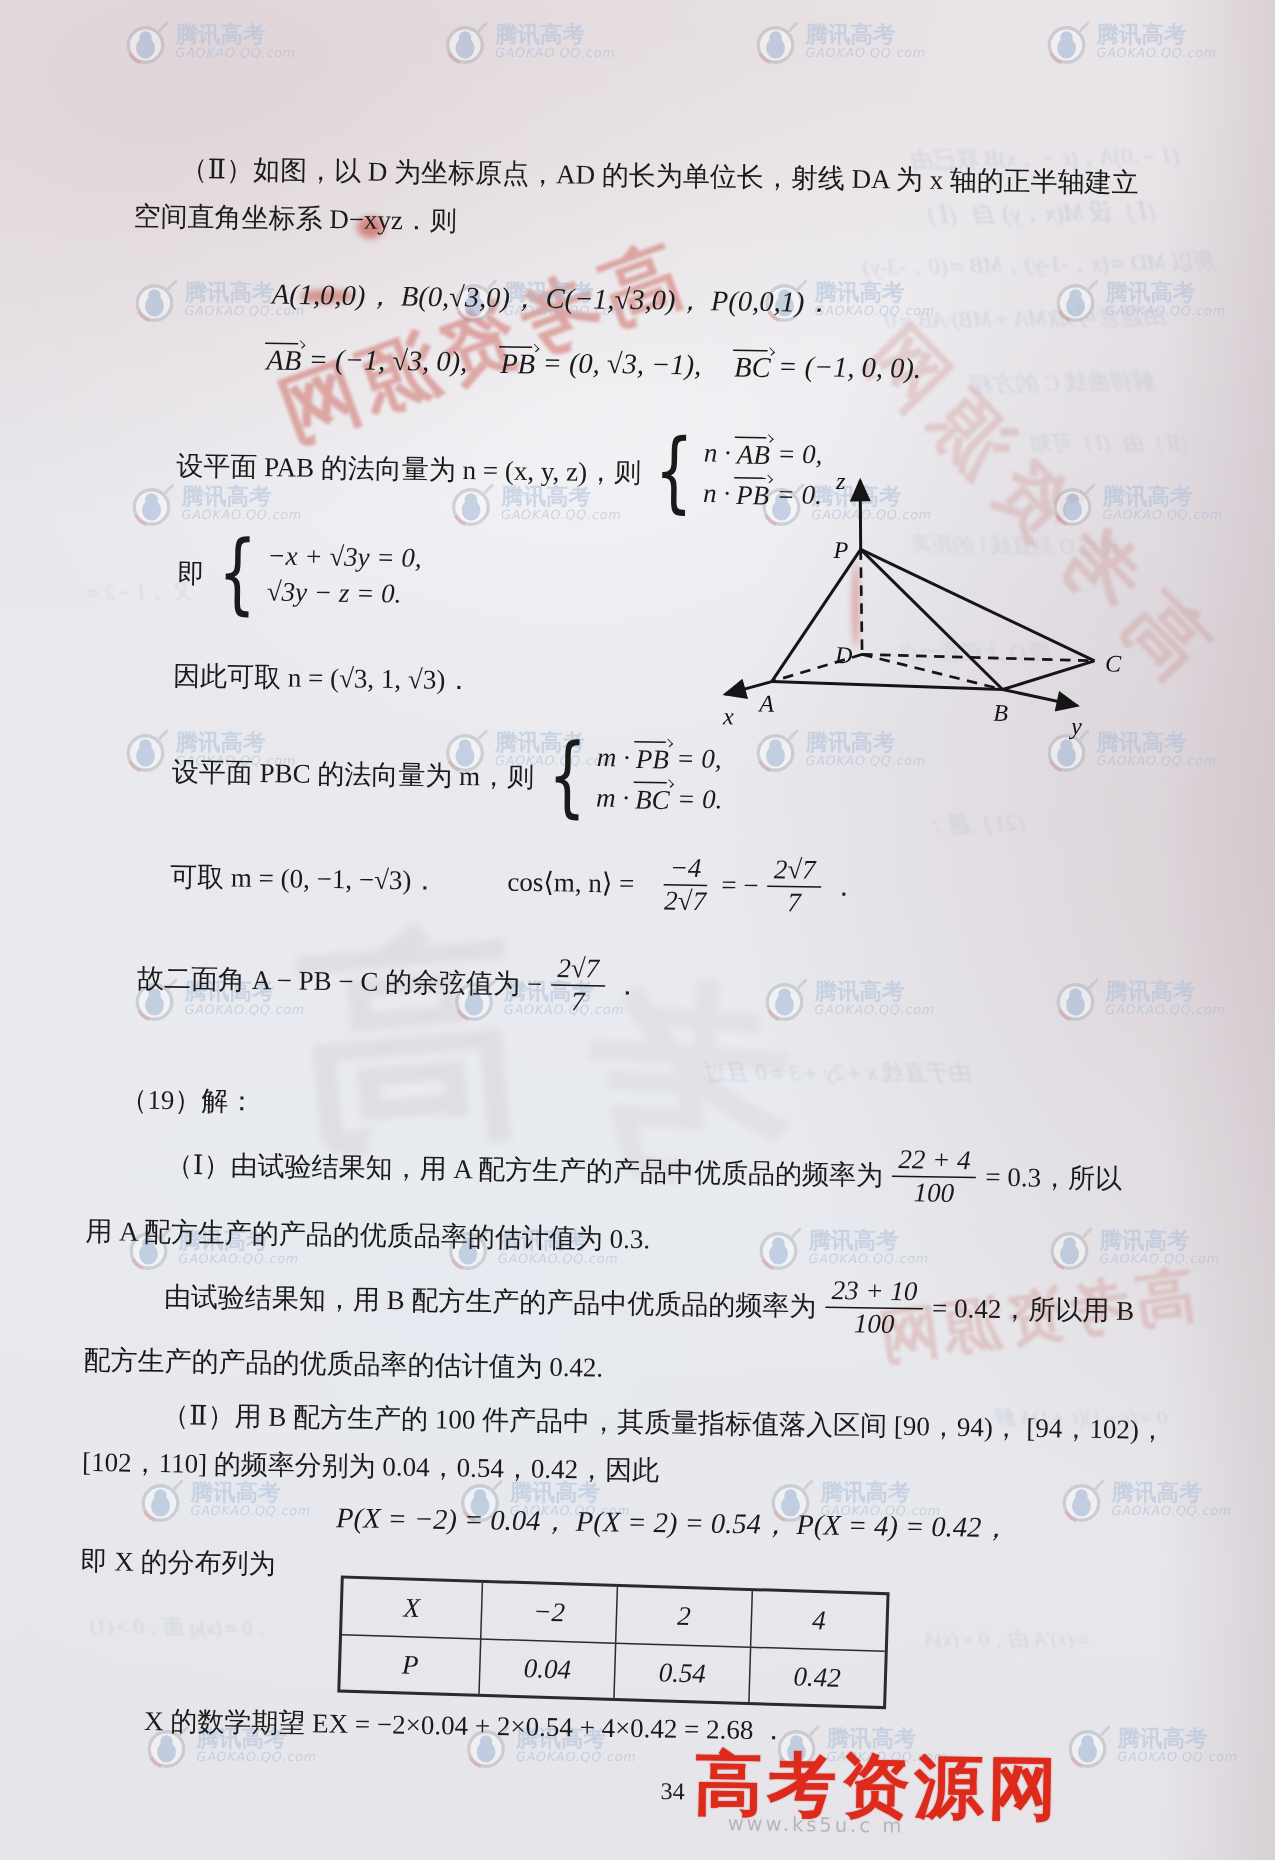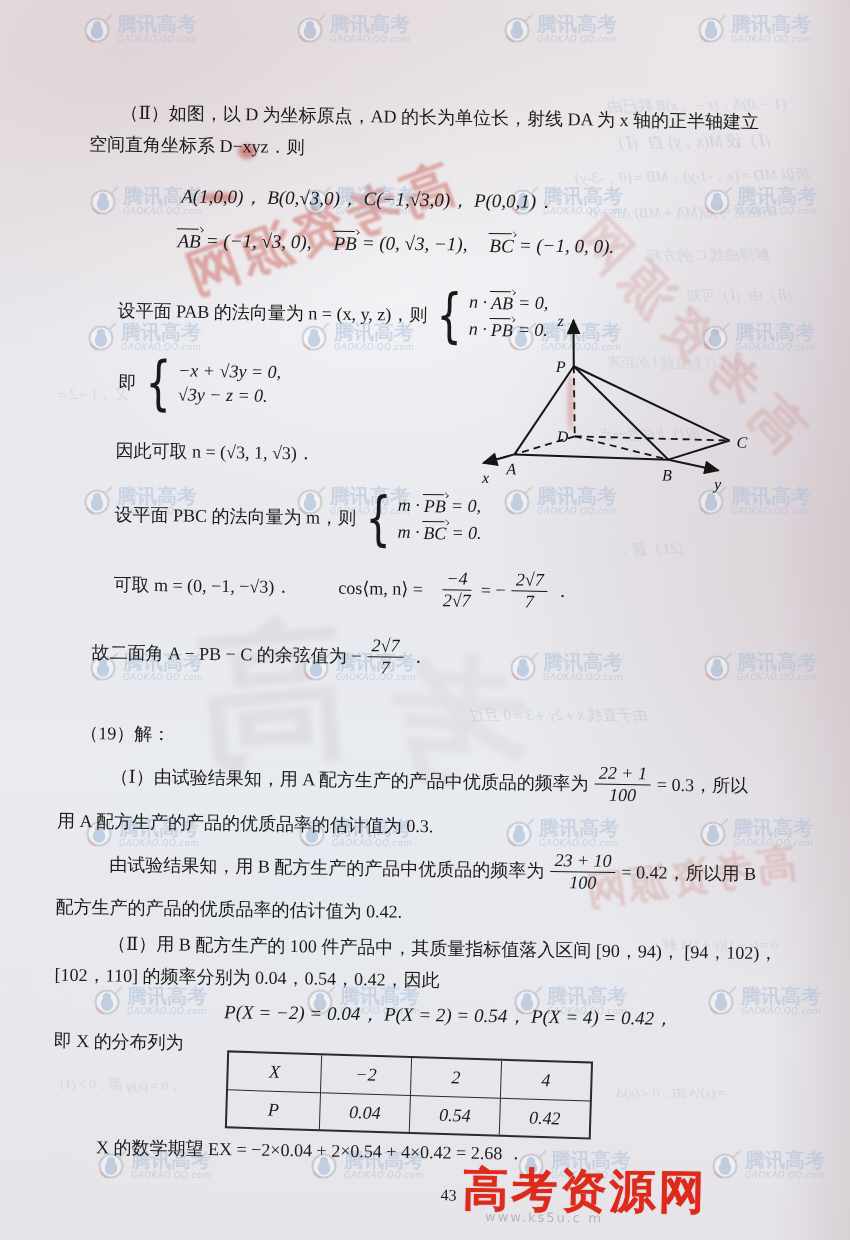--- a/index.html
+++ b/index.html
@@ -11,21 +11,21 @@
       radial-gradient(700px 900px at 102% 45%, rgba(206,190,196,.6), transparent 55%),
       radial-gradient(620px 420px at 45% 22%, rgba(252,253,255,.55), transparent 62%),
       radial-gradient(800px 620px at 38% 72%, rgba(228,234,242,.5), transparent 60%),
       linear-gradient(90deg, transparent 91%, rgba(178,158,166,.28) 100%),
       linear-gradient(180deg,#e9e4e7 0%,#e8e8ed 30%,#eaebef 62%,#e6e4e8 100%);
   }
   .layer{position:absolute;inset:0;}
   
   .wm{position:absolute;display:flex;align-items:center;gap:5px;opacity:.5;}
   .wm-tx{display:flex;flex-direction:column;line-height:1.05;}
-  .wm-t1{font-family:Liberation Sans, sans-serif;font-weight:700;font-size:20px;color:#a9bed9;}
+  .wm-t1{font-family:Liberation Serif, serif;font-weight:700;font-size:15px;color:#a9bed9;}
   .wm-t2{font-family:"DejaVu Sans","Liberation Sans",sans-serif;font-style:italic;font-size:8.5px;letter-spacing:.5px;color:#a4b9d4;}
   
   .bl{position:absolute;white-space:nowrap;filter:blur(.7px);font-style:italic;color:#9cabc4;}
   .bl.stamp{font-family:"DejaVu Sans","Liberation Sans",sans-serif;font-weight:900;font-style:normal;filter:blur(1.1px);}
   .bl.ghost{font-weight:700;filter:blur(2.5px);font-style:normal;}
   .bl.dot{border-radius:50%;filter:blur(2.2px);}
   
   .content{position:absolute;inset:0;transform:rotate(.85deg);transform-origin:420px 620px;color:#1a1a1a;}
   .line{position:absolute;white-space:nowrap;font-size:18px;}
   .row{position:absolute;display:flex;align-items:center;white-space:nowrap;font-size:18px;}
@@ -628,21 +628,21 @@
       <text x="284" y="149">C</text>
       <text x="30" y="188">x</text>
       <text x="262" y="191">y</text>
     </svg>
 
     <div class="line" style="left:82px;top:726px">（19）解：</div>
 
     <div class="row" style="left:113px;top:760px">
       <span>（Ⅰ）由试验结果知，用 A 配方生产的产品中优质品的频率为</span>
       <span class="frac">
-        <span class="num">22 + 1</span>
+        <span class="num">22 + 4</span>
         <span class="den">100</span>
       </span>
       <span>= 0.3，所以</span>
     </div>
     <div class="line" style="left:60px;top:814px">用 A 配方生产的产品的优质品率的估计值为 0.3.</div>
 
     <div class="row" style="left:113px;top:848px">
       <span>由试验结果知，用 B 配方生产的产品中优质品的频率为</span>
       <span class="frac">
         <span class="num">23 + 10</span>
@@ -664,17 +664,17 @@
       <div class="cell r0">2</div>
       <div class="cell r0">4</div>
       <div class="cell c0">P</div>
       <div class="cell">0.04</div>
       <div class="cell">0.54</div>
       <div class="cell">0.42</div>
     </div>
 
     <div class="line" style="left:104px;top:1140px">X 的数学期望 EX = −2×0.04 + 2×0.54 + 4×0.42 = 2.68 ．</div>
 
-    <div class="pagenum">43</div>
+    <div class="pagenum">34</div>
     <div class="ks5u">高考资源网</div>
     <div class="ks5u-url">www.ks5u.c m</div>
   </div>
 </div>
 
 </body></html>

